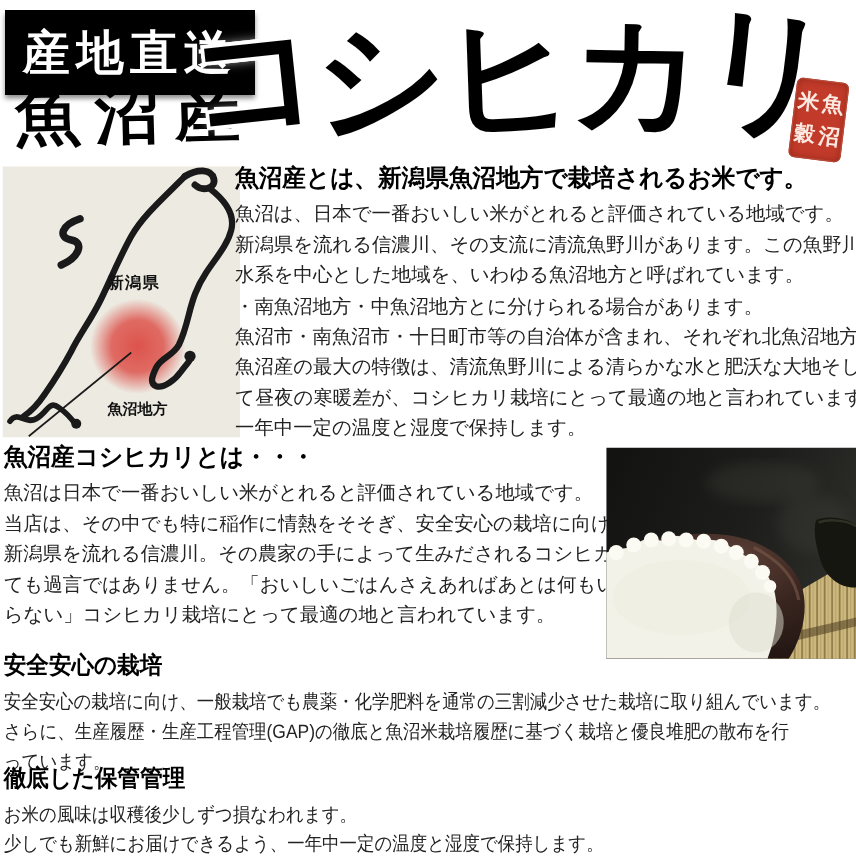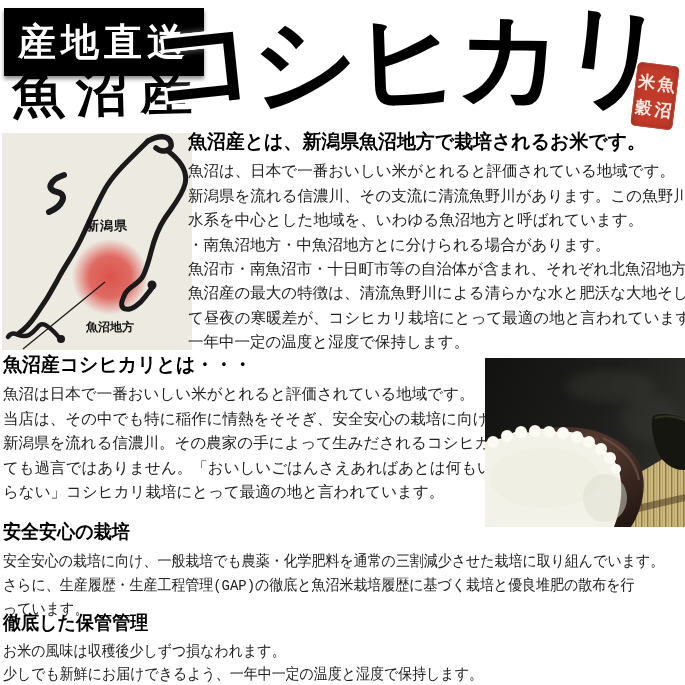--- a/index.html
+++ b/index.html
@@ -31,21 +31,21 @@
         box-shadow:inset 0 0 7px #8e2517, 0 0 0 1px #d86a55 inset;
         display:flex;flex-direction:row;justify-content:space-evenly;align-items:center;}
   .seal .col{display:flex;flex-direction:column;align-items:center;}
   .seal .col span{font-family:"DejaVu Serif","Liberation Serif",serif;font-weight:900;
                   font-size:17px;line-height:1.55;color:#fceae2;}
 
   
   .map{position:absolute;left:2px;top:133px;width:190px;height:217px;}
 
   
-  .sec{position:absolute;font-family:Liberation Mono, monospace;}
+  .sec{position:absolute;}
   .sec h3{margin:0;font-size:19.5px;font-weight:bold;color:#000;line-height:1.2;
           transform:scaleX(.97);transform-origin:0 0;white-space:nowrap;}
   .lines{margin-top:5px;}
   .lines div{font-size:15.5px;line-height:24.4px;color:#222;white-space:nowrap;}
   .sec-uonuma{left:188px;top:132px;width:497px;}
   .sec-koshi{left:3px;top:355px;width:480px;}
   .sec-safety{left:3px;top:522px;width:682px;}
   .sec-storage{left:3px;top:613px;width:682px;}
   .sec-safety h3,.sec-storage h3{font-size:19px;transform:scaleX(.95);}
   .condensed{transform:scaleX(.9);transform-origin:0 0;}

